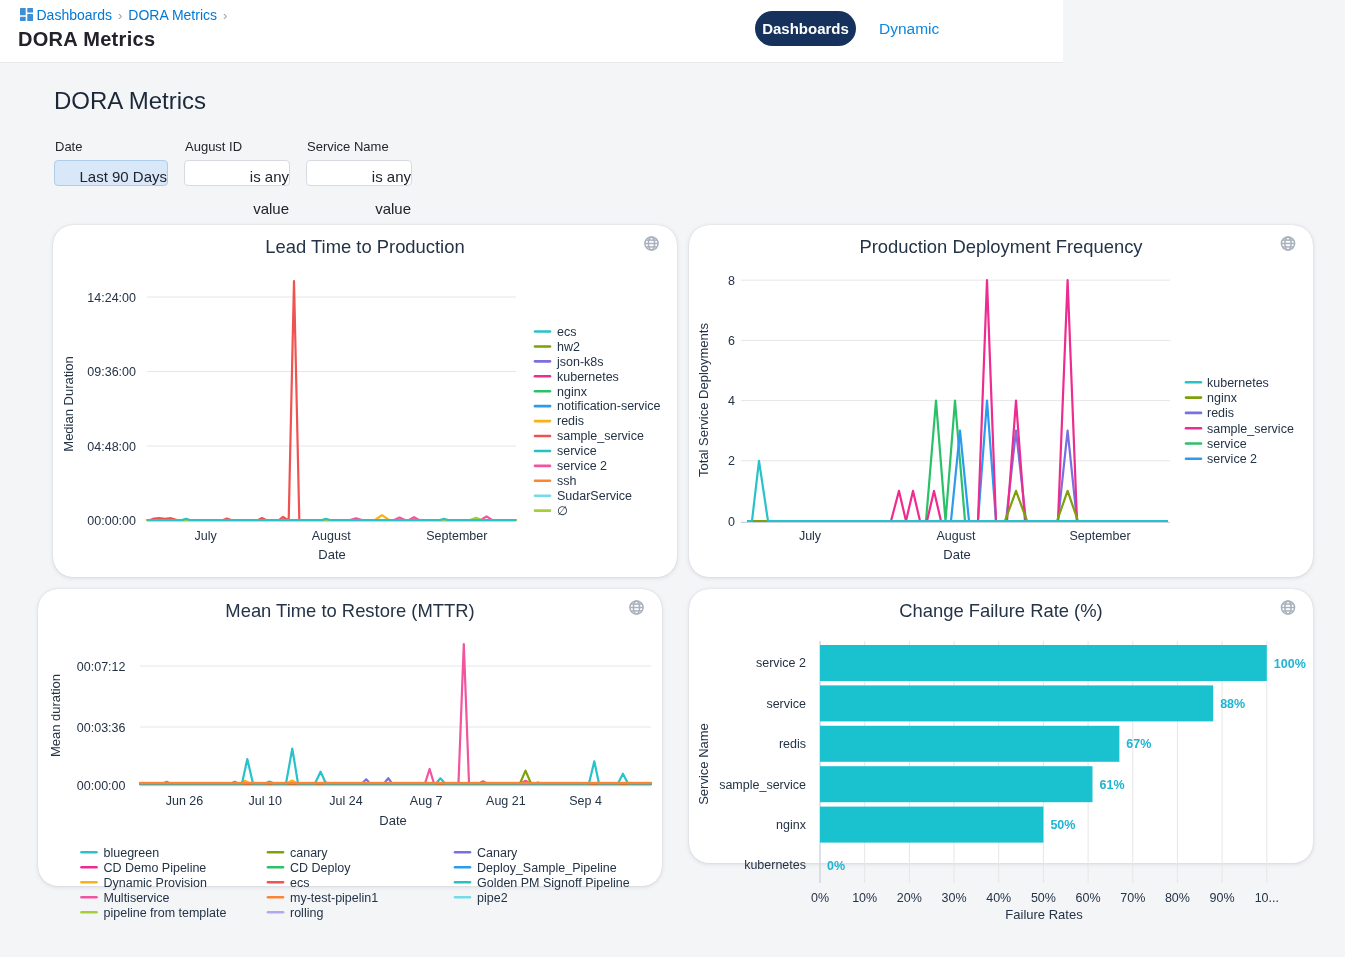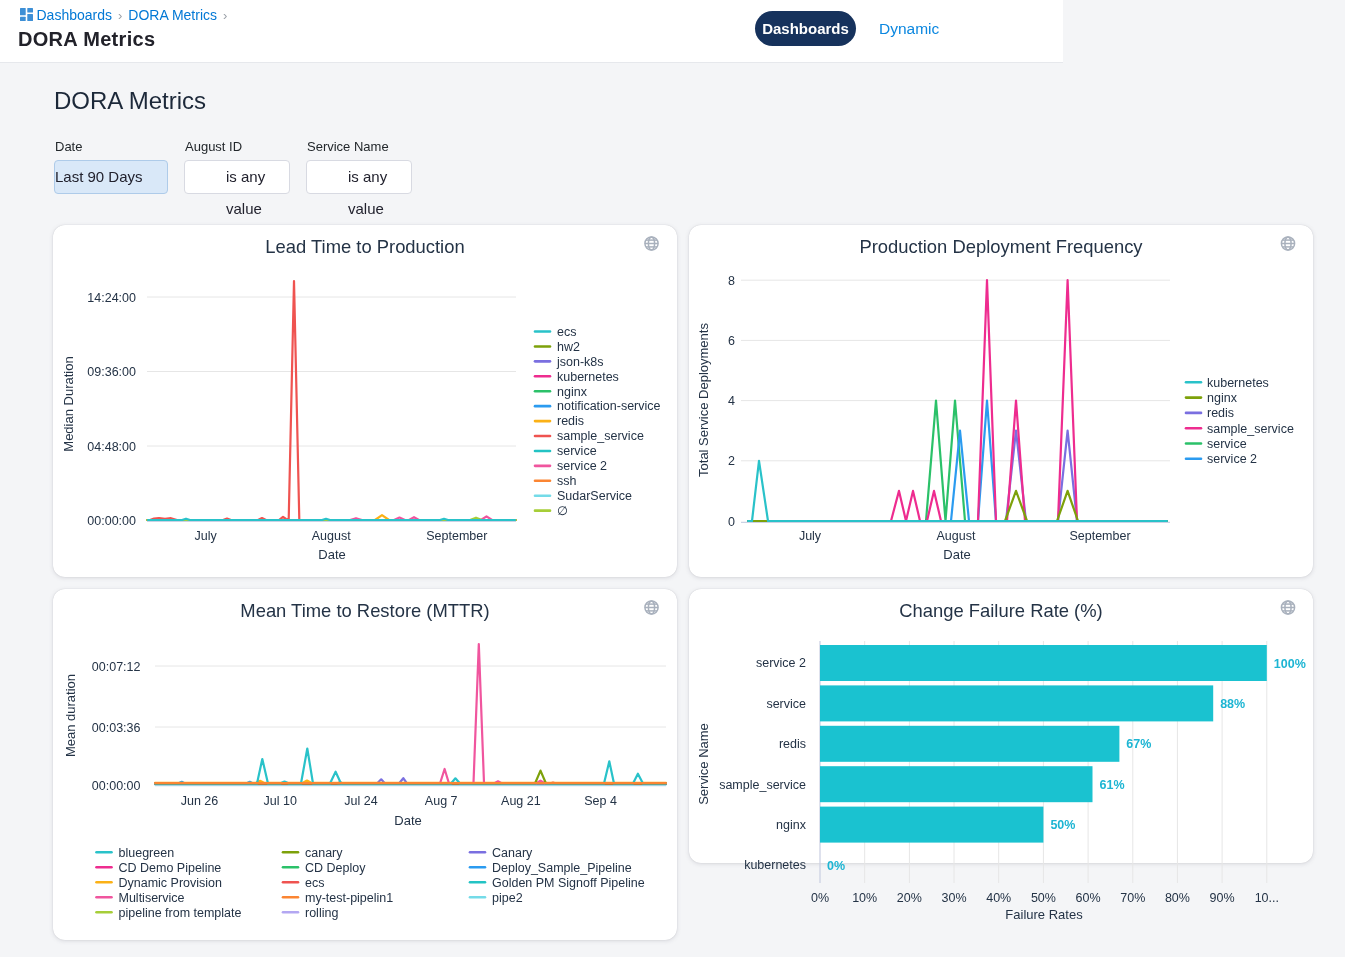--- a/index.html
+++ b/index.html
@@ -5,24 +5,24 @@
 html,body { width:1345px; height:957px; background:#f4f5f7; font-family:"Liberation Sans",sans-serif; overflow:hidden; }
 .hdr { position:absolute; left:0; top:0; width:1063px; height:63px; background:#fff; border-bottom:1px solid #e6e8ec; }
 .crumb { position:absolute; left:36.5px; top:7px; font-size:14px; color:#0278d5; }
 .crumb .sep { color:#9aa0a8; padding:0 6px; font-size:13px; }
 .icon-grid { position:absolute; left:19.5px; top:7.5px; width:13px; height:13px; }
 .hdr-title { position:absolute; left:18px; top:28px; font-size:20px; font-weight:bold; color:#22222a; letter-spacing:0.3px; }
 .pill { position:absolute; left:755px; top:11px; width:101px; height:35px; background:#16325c; border-radius:17.5px; color:#fff; font-size:15px; font-weight:bold; text-align:center; line-height:35px; }
 .folders { position:absolute; left:879px; top:20px; font-size:15.5px; color:#0b87e0; font-weight:500;}
 .content-title { position:absolute; left:54px; top:87px; font-size:24px; color:#1c2839; }
 .flabel { position:absolute; top:139px; font-size:13px; color:#22272b; }
-.fbtn { position:absolute; top:160px; height:34px; border-radius:4px; font-size:15px; color:#22222e; text-align:left; line-height:32px; }
+.fbtn { position:absolute; top:160px; height:26px; border-radius:4px; font-size:15px; color:#22222e; text-align:right; line-height:32px; }
 .fbtn.blue { background:#d9e8f8; border:1px solid #aecbe9; }
 .fbtn.white { background:#fff; border:1px solid #d8dae2;padding-left:41px; }
-.card { position:absolute; width:624px; background:#fff; border-radius:12px; box-shadow:0 0 1px rgba(40,41,61,.2), 0 1px 4px rgba(96,97,112,.18); }
+.card { position:absolute; width:624px; background:#fff; border-radius:20px; box-shadow:0 0 1px rgba(40,41,61,.2), 0 1px 4px rgba(96,97,112,.18); }
 </style></head>
 <body>
 <div class="hdr">
   <svg class="icon-grid" viewBox="0 0 13 13">
       <g fill="#3d8fd6">
         <rect x="0" y="0" width="5.7" height="7.3" rx="0.5"></rect>
         <rect x="7.3" y="0" width="5.7" height="4.4" rx="0.5"></rect>
         <rect x="0" y="8.7" width="5.7" height="4.4" rx="0.5"></rect>
         <rect x="7.3" y="5.9" width="5.7" height="7.2" rx="0.5"></rect>
       </g>
@@ -129,21 +129,21 @@
 <text x="518" y="176.90000000000003" font-size="12.5" fill="#243346" text-anchor="start" font-weight="normal">nginx</text>
 <line x1="497" y1="187.90000000000003" x2="512" y2="187.90000000000003" stroke="#7a6fe0" stroke-width="2.6" stroke-linecap="round"></line>
 <text x="518" y="192.20000000000005" font-size="12.5" fill="#243346" text-anchor="start" font-weight="normal">redis</text>
 <line x1="497" y1="203.20000000000005" x2="512" y2="203.20000000000005" stroke="#ee2c8f" stroke-width="2.6" stroke-linecap="round"></line>
 <text x="518" y="207.50000000000006" font-size="12.5" fill="#243346" text-anchor="start" font-weight="normal">sample_service</text>
 <line x1="497" y1="218.50000000000006" x2="512" y2="218.50000000000006" stroke="#2bc169" stroke-width="2.6" stroke-linecap="round"></line>
 <text x="518" y="222.80000000000007" font-size="12.5" fill="#243346" text-anchor="start" font-weight="normal">service</text>
 <line x1="497" y1="233.80000000000007" x2="512" y2="233.80000000000007" stroke="#2b9bf0" stroke-width="2.6" stroke-linecap="round"></line>
 <text x="518" y="238.10000000000008" font-size="12.5" fill="#243346" text-anchor="start" font-weight="normal">service 2</text>
     </svg></div>
-<div class="card" style="left:53px; top:589px; height:351px"><svg width="624" height="352" viewBox="0 0 624 352" font-family="Liberation Sans, sans-serif">
+<div class="card" style="left:38px; top:589px; height:297px"><svg width="624" height="352" viewBox="0 0 624 352" font-family="Liberation Sans, sans-serif">
       <text x="312" y="28.2" font-size="18.4" fill="#243346" text-anchor="middle" font-weight="normal">Mean Time to Restore (MTTR)</text>
 <g fill="none" stroke="#a9b1bd" stroke-width="1.5">
         <circle cx="598.5" cy="18.5" r="6.6"></circle>
         <ellipse cx="598.5" cy="18.5" rx="3.1" ry="6.6"></ellipse>
         <line x1="591.9" y1="18.5" x2="605.1" y2="18.5"></line>
         <line x1="592.9" y1="15.1" x2="604.1" y2="15.1"></line>
         <line x1="592.9" y1="21.9" x2="604.1" y2="21.9"></line>
       </g>
 <line x1="102" y1="77" x2="613" y2="77" stroke="#e6e6e6" stroke-width="1"></line>
 <text x="87.5" y="81.5" font-size="12.5" fill="#243346" text-anchor="end" font-weight="normal">00:07:12</text>

